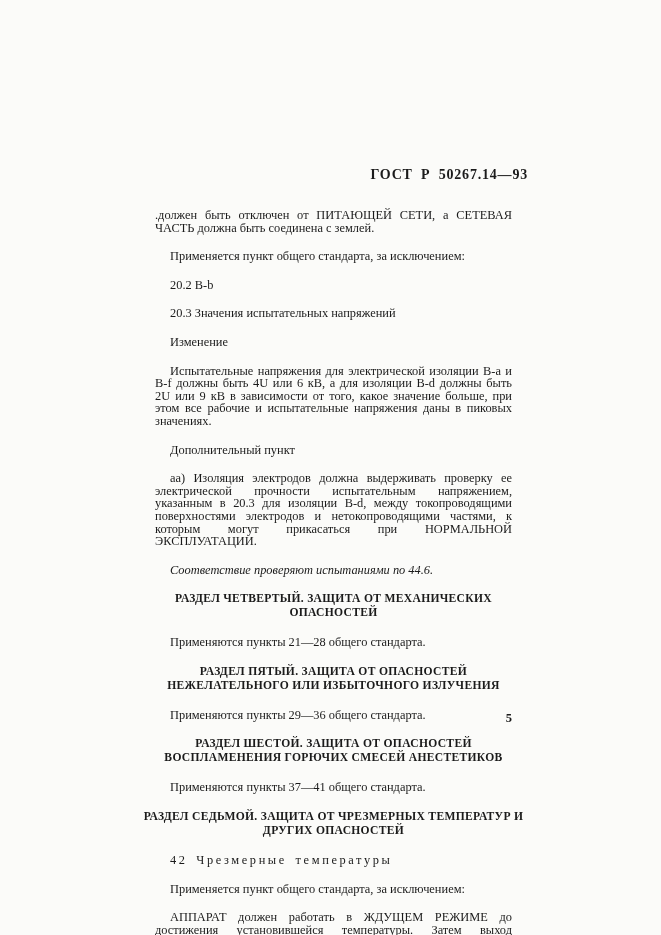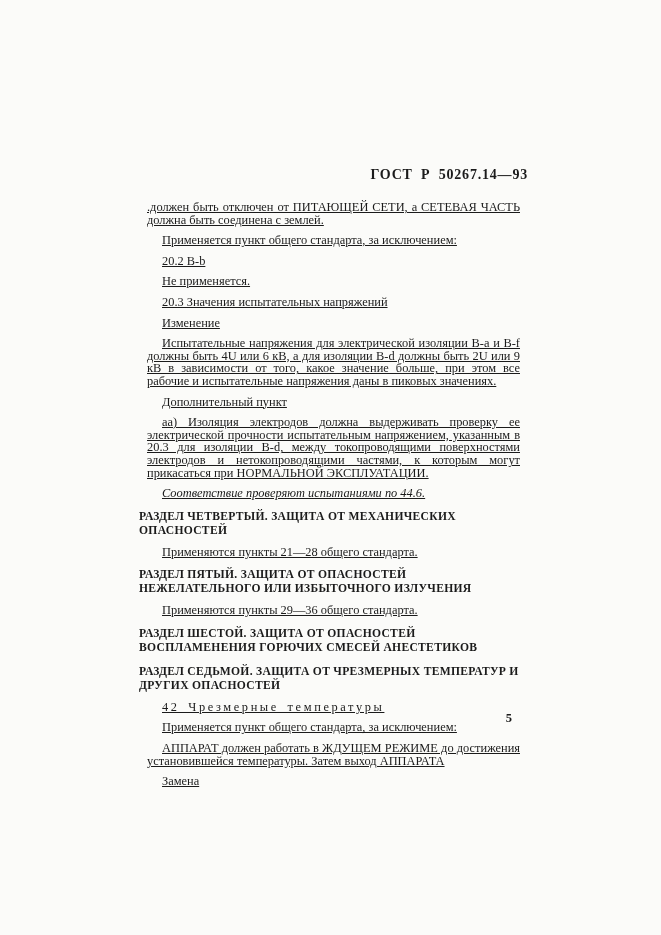--- a/index.html
+++ b/index.html
@@ -15,70 +15,69 @@
     position: absolute; top: 167px; left: 139px; width: 389px;
     text-align: right;
     font-weight: bold; font-size: 14px;
     letter-spacing: 0.8px; word-spacing: 4px;
   }
   .column {
     position: absolute; top: 193px; left: 139px; width: 389px;
     font-size: 12.4px; line-height: 12.6px;
   }
   .para {
-    margin: 8px;
+    margin: 16px;
     text-align: justify;
     text-indent: 15px;
     hyphens: auto;
-    text-decoration: underline;
   }
   .cont { text-indent: 0; }
   .spaced-heading {
     letter-spacing: 2.6px; word-spacing: 3px;
     white-space: nowrap; text-align: left;
   }
   .italic { font-style: italic; }
   .section-title {
     margin: 10px 0 5px;
-    text-align: left; text-indent: 0;
+    text-align: center; text-indent: 0;
     font-weight: bold; font-size: 11.6px; line-height: 14px;
     letter-spacing: 0.3px;
   }
   .page-number {
     position: absolute; top: 711px; left: 139px; width: 373px;
     text-align: right;
     font-weight: bold; font-size: 12.5px;
   }
 </style>
 </head>
 <body>
 
 <div class="doc-header">ГОСТ Р 50267.14—93</div>
 
 <div class="column">
 
   <p class="para cont">.должен быть отключен от ПИТАЮЩЕЙ СЕТИ, а СЕТЕВАЯ ЧАСТЬ должна быть соединена с землей.</p>
 
   <p class="para">Применяется пункт общего стандарта, за исключением:</p>
   <p class="para">20.2 B-b</p>
-  <p class="para">Не применяется.</p>
   <p class="para">20.3 Значения испытательных напряжений</p>
   <p class="para">Изменение</p>
   <p class="para">Испытательные напряжения для электрической изоляции B-a и B-f должны быть 4U или 6 кВ, а для изоляции B-d должны быть 2U или 9 кВ в зависимости от того, какое значение больше, при этом все рабочие и испытательные напряжения даны в пиковых значениях.</p>
   <p class="para">Дополнительный пункт</p>
   <p class="para">аа) Изоляция электродов должна выдерживать проверку ее электрической прочности испытательным напряжением, указанным в 20.3 для изоляции B-d, между токопроводящими поверхностями электродов и нетокопроводящими частями, к которым могут прикасаться при НОРМАЛЬНОЙ ЭКСПЛУАТАЦИИ.</p>
   <p class="para italic">Соответствие проверяют испытаниями по 44.6.</p>
 
   <p class="section-title">РАЗДЕЛ ЧЕТВЕРТЫЙ. ЗАЩИТА ОТ МЕХАНИЧЕСКИХ ОПАСНОСТЕЙ</p>
   <p class="para">Применяются пункты 21—28 общего стандарта.</p>
 
   <p class="section-title">РАЗДЕЛ ПЯТЫЙ. ЗАЩИТА ОТ ОПАСНОСТЕЙ НЕЖЕЛАТЕЛЬНОГО ИЛИ ИЗБЫТОЧНОГО ИЗЛУЧЕНИЯ</p>
   <p class="para">Применяются пункты 29—36 общего стандарта.</p>
 
   <p class="section-title">РАЗДЕЛ ШЕСТОЙ. ЗАЩИТА ОТ ОПАСНОСТЕЙ ВОСПЛАМЕНЕНИЯ ГОРЮЧИХ СМЕСЕЙ АНЕСТЕТИКОВ</p>
+  <p class="para">Применяются пункты 37—41 общего стандарта.</p>
 
   <p class="section-title">РАЗДЕЛ СЕДЬМОЙ. ЗАЩИТА ОТ ЧРЕЗМЕРНЫХ ТЕМПЕРАТУР И ДРУГИХ ОПАСНОСТЕЙ</p>
 
   <p class="para spaced-heading">42 Чрезмерные температуры</p>
   <p class="para">Применяется пункт общего стандарта, за исключением:</p>
   <p class="para">АППАРАТ должен работать в ЖДУЩЕМ РЕЖИМЕ до достижения установившейся температуры. Затем выход АППАРАТА</p>
   <p class="para">Замена</p>
 
 </div>
 

